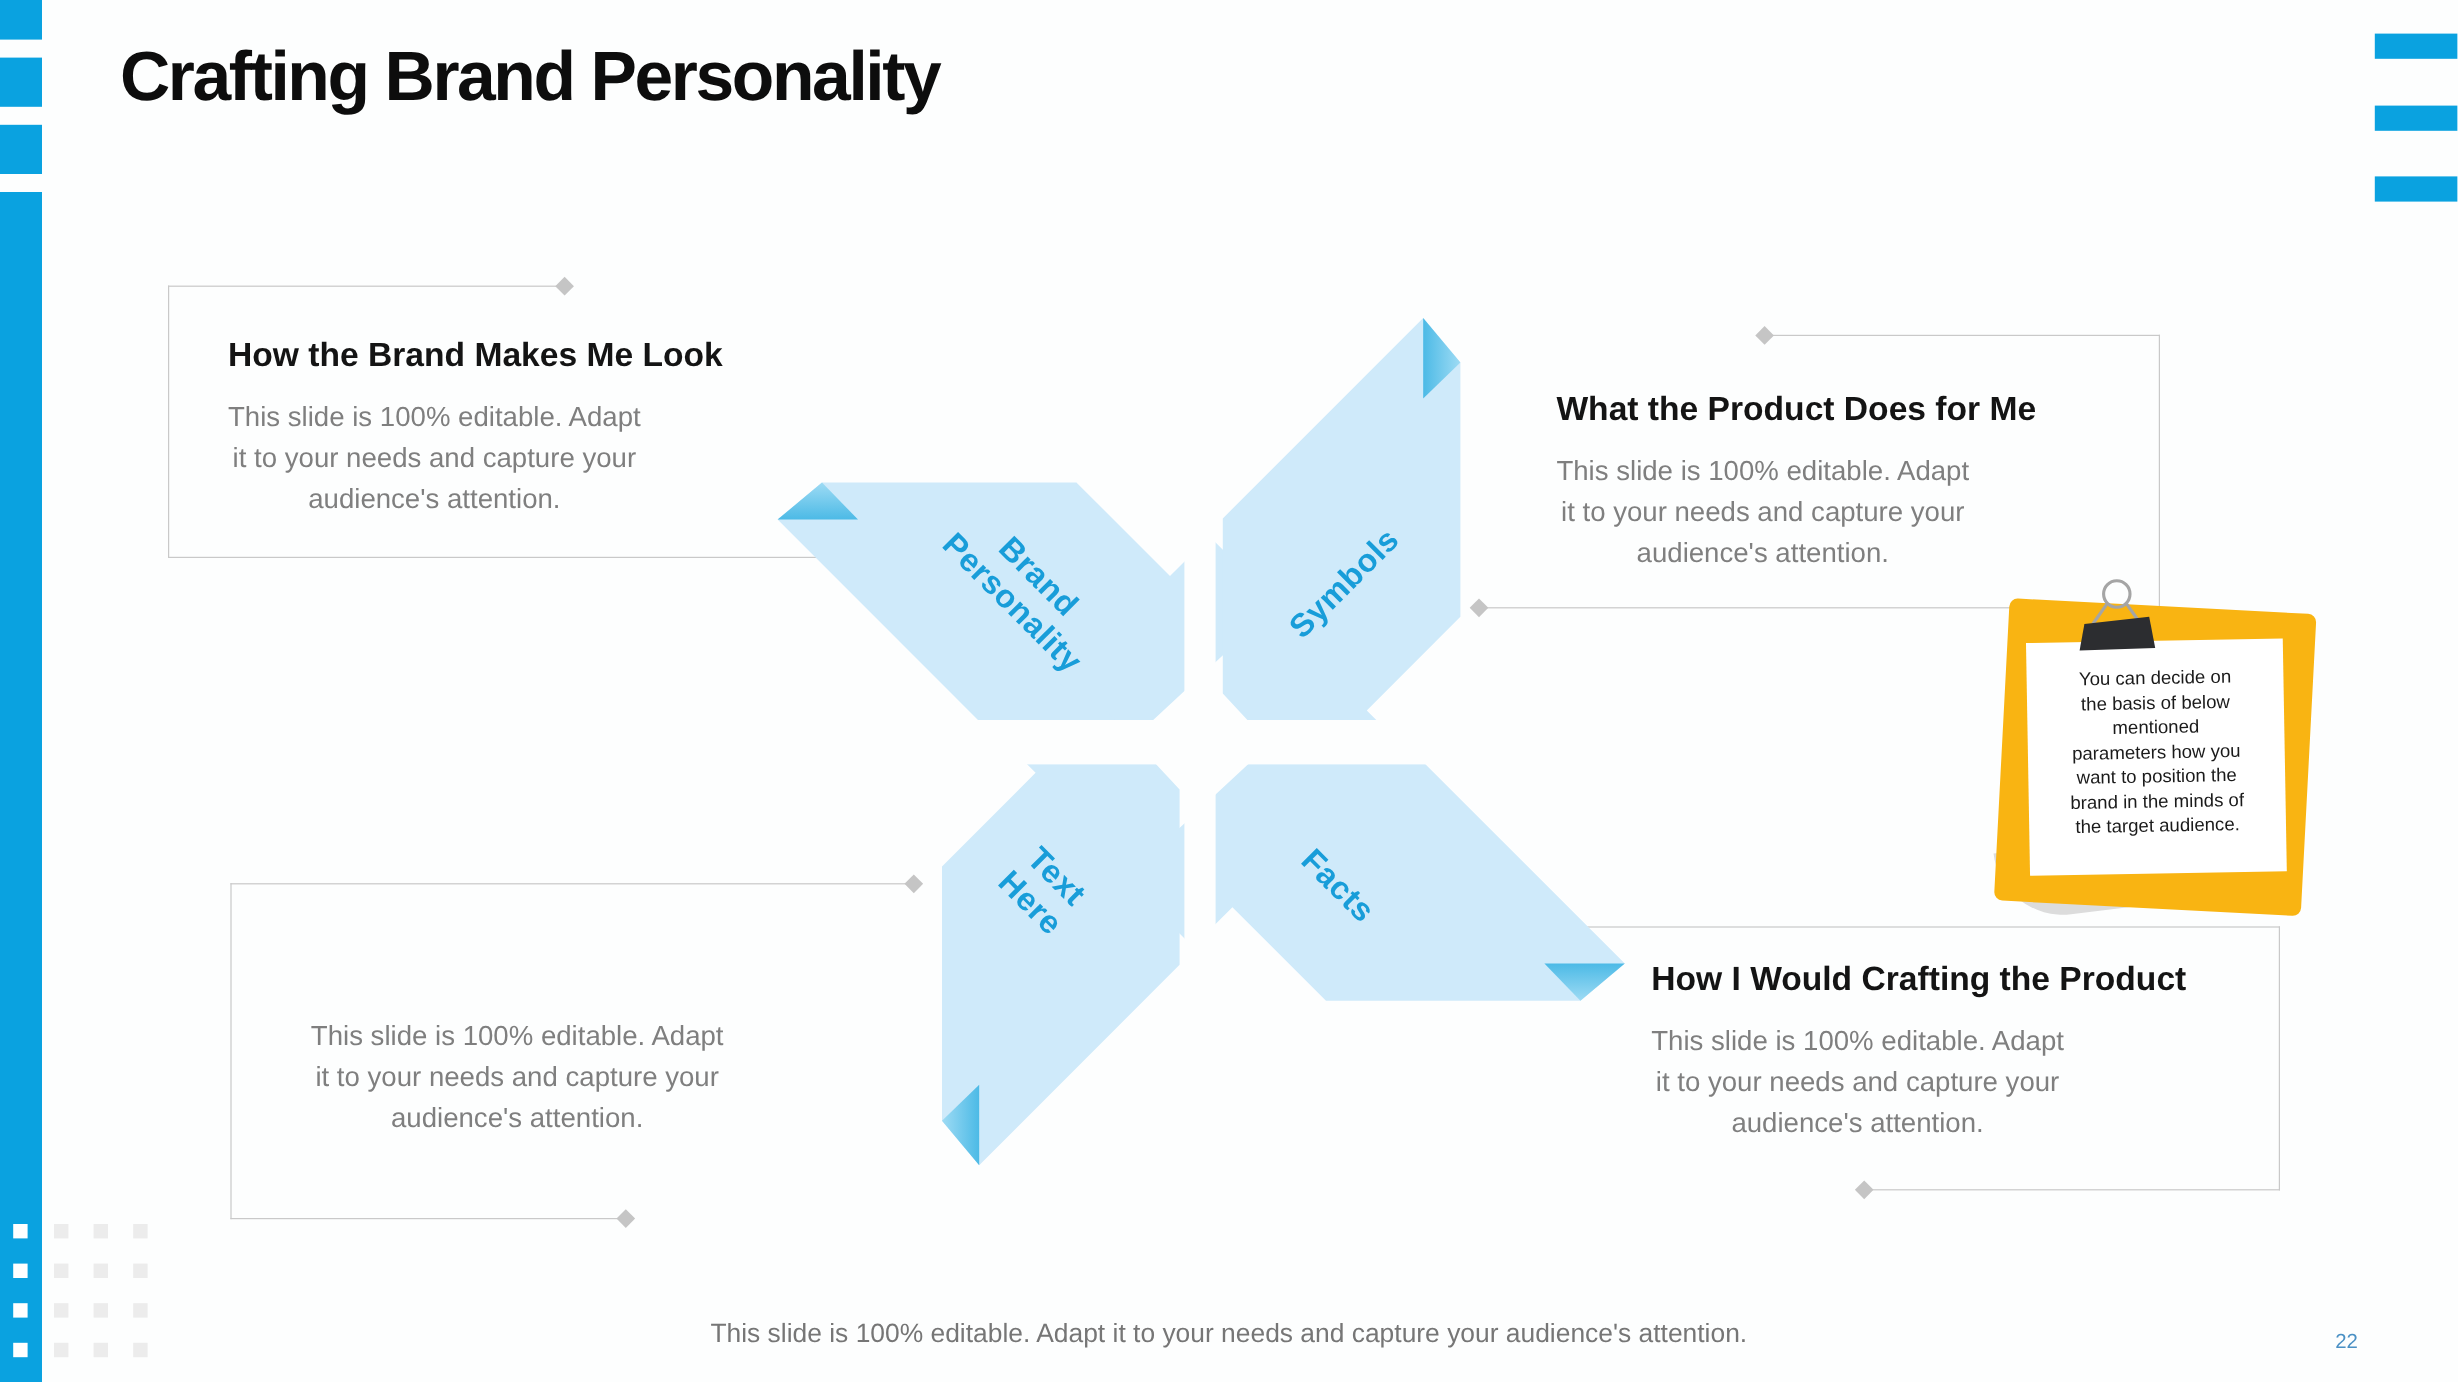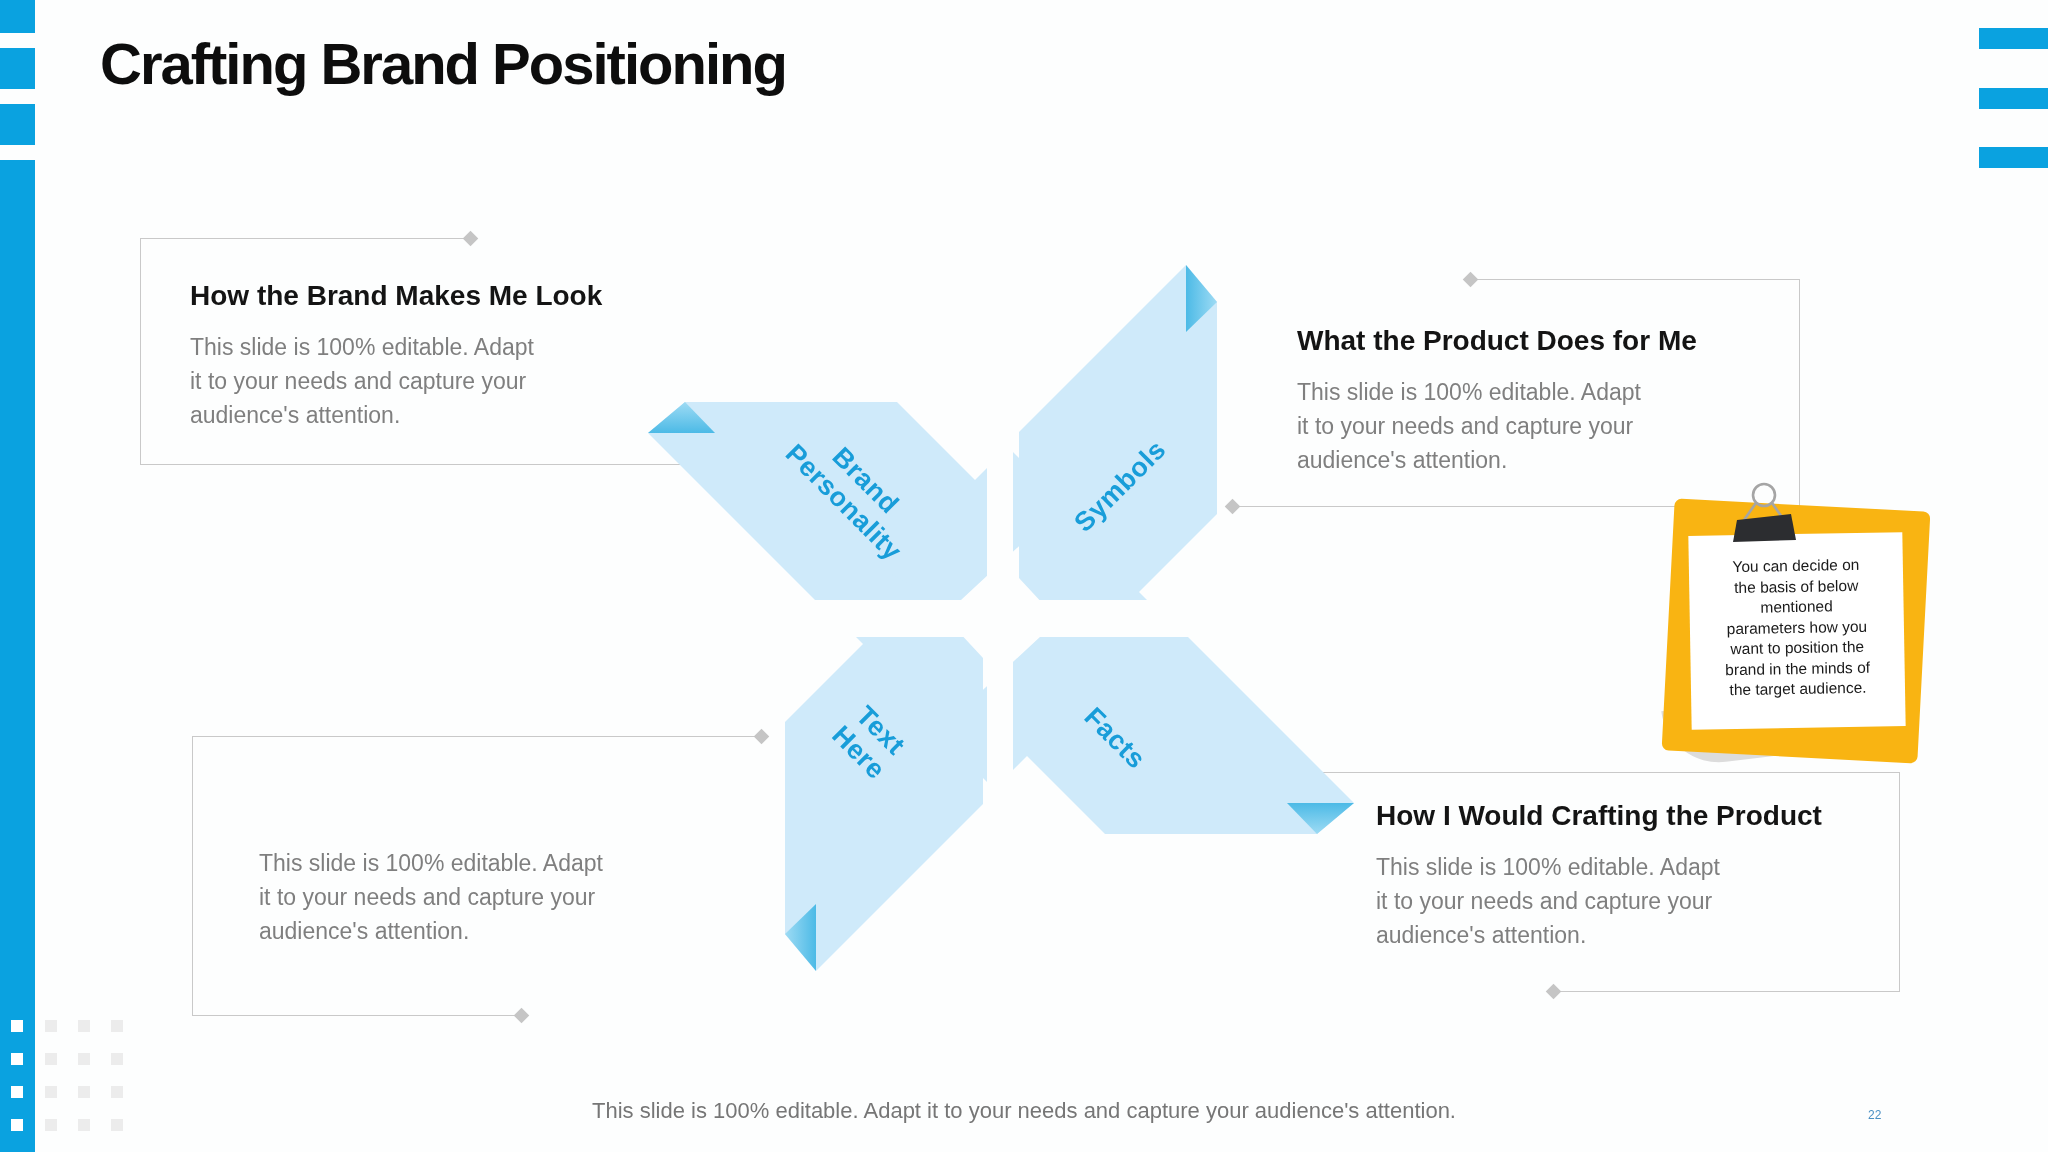--- a/index.html
+++ b/index.html
@@ -13,29 +13,29 @@
   .rbar{background:#0aa2e0;height:21px;left:1979px;width:69px;}
   .dot{width:12px;height:12px;}
   .dot-gray{background:#ececec;}
   .dot-white{background:#ffffff;}
 
   
   .title{left:100px;top:30px;font-size:58px;font-weight:bold;color:#0d0d0d;
          letter-spacing:-2px;white-space:nowrap;}
 
   
-  .pbox{position:absolute;}
+  .pbox{position:absolute;text-align:center;}
   .bline{position:absolute;background:#c9c9c9;}
   .diamond{position:absolute;width:11px;height:11px;background:#c5c5c5;transform:rotate(45deg);}
   .pbox h3{position:absolute;margin:0;font-size:28px;font-weight:bold;color:#141414;white-space:nowrap;}
   .pbox p{position:absolute;margin:0;font-size:23px;color:#7f7f7f;line-height:34px;white-space:pre-line;}
 
   
   .footer{left:0;top:1098px;width:2048px;text-align:center;font-size:22px;color:#767676;}
-  .pagenum{left:1868px;top:1108px;font-size:12px;color:#4a90c4;}
+  .pagenum{left:1946px;top:1108px;font-size:17px;color:#4a90c4;}
 
   
   .note-wrap{left:1650px;top:480px;width:300px;height:310px;}
   .note-shadow{position:absolute;left:14px;top:218px;width:215px;height:58px;
                background:#dcdcdc;border-radius:0 0 24px 70px;transform:rotate(-7deg);}
   .note-yellow{position:absolute;left:18px;top:25px;width:256px;height:252px;
                background:#f9b412;border-radius:7px;transform:rotate(3deg);}
   .note-white{position:absolute;left:40px;top:54px;width:214px;height:194px;
               background:#ffffff;transform:rotate(-1deg);}
   .note-text{padding-top:22px;text-align:center;font-size:15.5px;line-height:20.5px;
@@ -65,21 +65,21 @@
   <div class="abs dot dot-gray" style="left:78px;top:1053px"></div>
   <div class="abs dot dot-gray" style="left:111px;top:1053px"></div>
   <div class="abs dot dot-gray" style="left:45px;top:1086px"></div>
   <div class="abs dot dot-gray" style="left:78px;top:1086px"></div>
   <div class="abs dot dot-gray" style="left:111px;top:1086px"></div>
   <div class="abs dot dot-gray" style="left:45px;top:1119px"></div>
   <div class="abs dot dot-gray" style="left:78px;top:1119px"></div>
   <div class="abs dot dot-gray" style="left:111px;top:1119px"></div>
 </div>
 
-<div class="abs title">Crafting Brand Positioning</div>
+<div class="abs title">Crafting Brand Personality</div>
 
 <div class="pbox" style="left:140px;top:238px;width:573px;height:227px">
   <div class="bline" style="left:0;top:0;width:1px;height:227px"></div>
   <div class="bline" style="left:0;top:0;width:330px;height:1px"></div>
   <div class="diamond" style="left:325px;top:-5px"></div>
   <div class="bline" style="left:0;bottom:0;width:573px;height:1px"></div>
   <div class="diamond" style="left:568px;top:221px"></div>
   <h3 style="left:50px;top:42px">How the Brand Makes Me Look</h3>
   <p style="left:50px;top:92px">This slide is 100% editable. Adapt
 it to your needs and capture your

